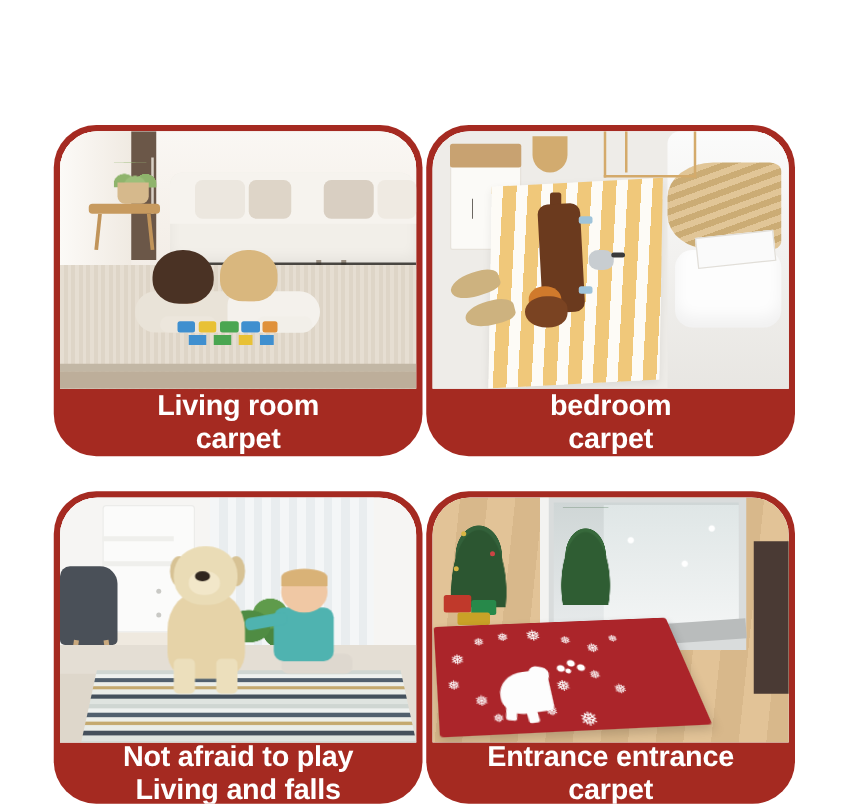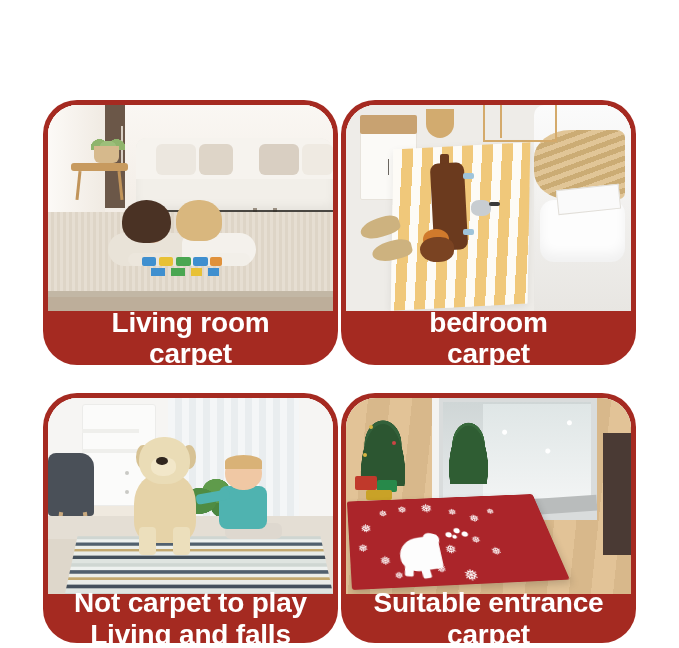--- a/index.html
+++ b/index.html
@@ -53,21 +53,21 @@
     background: #eee;
   }
   .card-r1 .photo { height: 206px; }
   .card-r2 .photo { height: 196px; }
 
   .caption {
     position: absolute; left: 0; right: 0; bottom: 0;
     display: flex; flex-direction: column;
     align-items: center; justify-content: center;
     color: #ffffff;
-    font-size: 28px;
+    font-size: 23px;
     font-weight: bold;
     line-height: 1.12;
     text-align: center;
     letter-spacing: -0.2px;
   }
   .card-r1 .caption { height: 54px; }
   .card-r2 .caption { height: 49px; }
   .caption span { display: block; white-space: nowrap; }
 
   
@@ -353,21 +353,21 @@
           <div class="sh dog3-snout"></div>
           <div class="sh dog3-nose"></div>
           <div class="sh kid3-legs"></div>
           <div class="sh kid3-b"></div>
           <div class="sh kid3-arm"></div>
           <div class="sh kid3-h"></div>
           <div class="sh kid3-hair"></div>
         </div>
       </div>
       <div class="caption">
-        <span>Not carpet to play</span>
+        <span>Not afraid to play</span>
         <span>Living and falls</span>
       </div>
     </div>
 
     <div class="card card-r2 card-right">
       <div class="photo">
         <div class="scene s4">
           <div class="sh wood"></div>
           <div class="sh doorframe"></div>
           <div class="sh outside"></div>
@@ -400,19 +400,19 @@
             <span class="flake" style="left:20%;top:84%;font-size:11px;">❅</span>
             <div class="sh deer"></div>
             <div class="sh deer-neck"></div>
             <div class="sh deer-leg dl1"></div>
             <div class="sh deer-leg dl2"></div>
             <div class="sh antler"></div>
           </div>
         </div>
       </div>
       <div class="caption">
-        <span>Suitable entrance</span>
+        <span>Entrance entrance</span>
         <span>carpet</span>
       </div>
     </div>
 
   </div>
 </div>
 
 </body></html>

